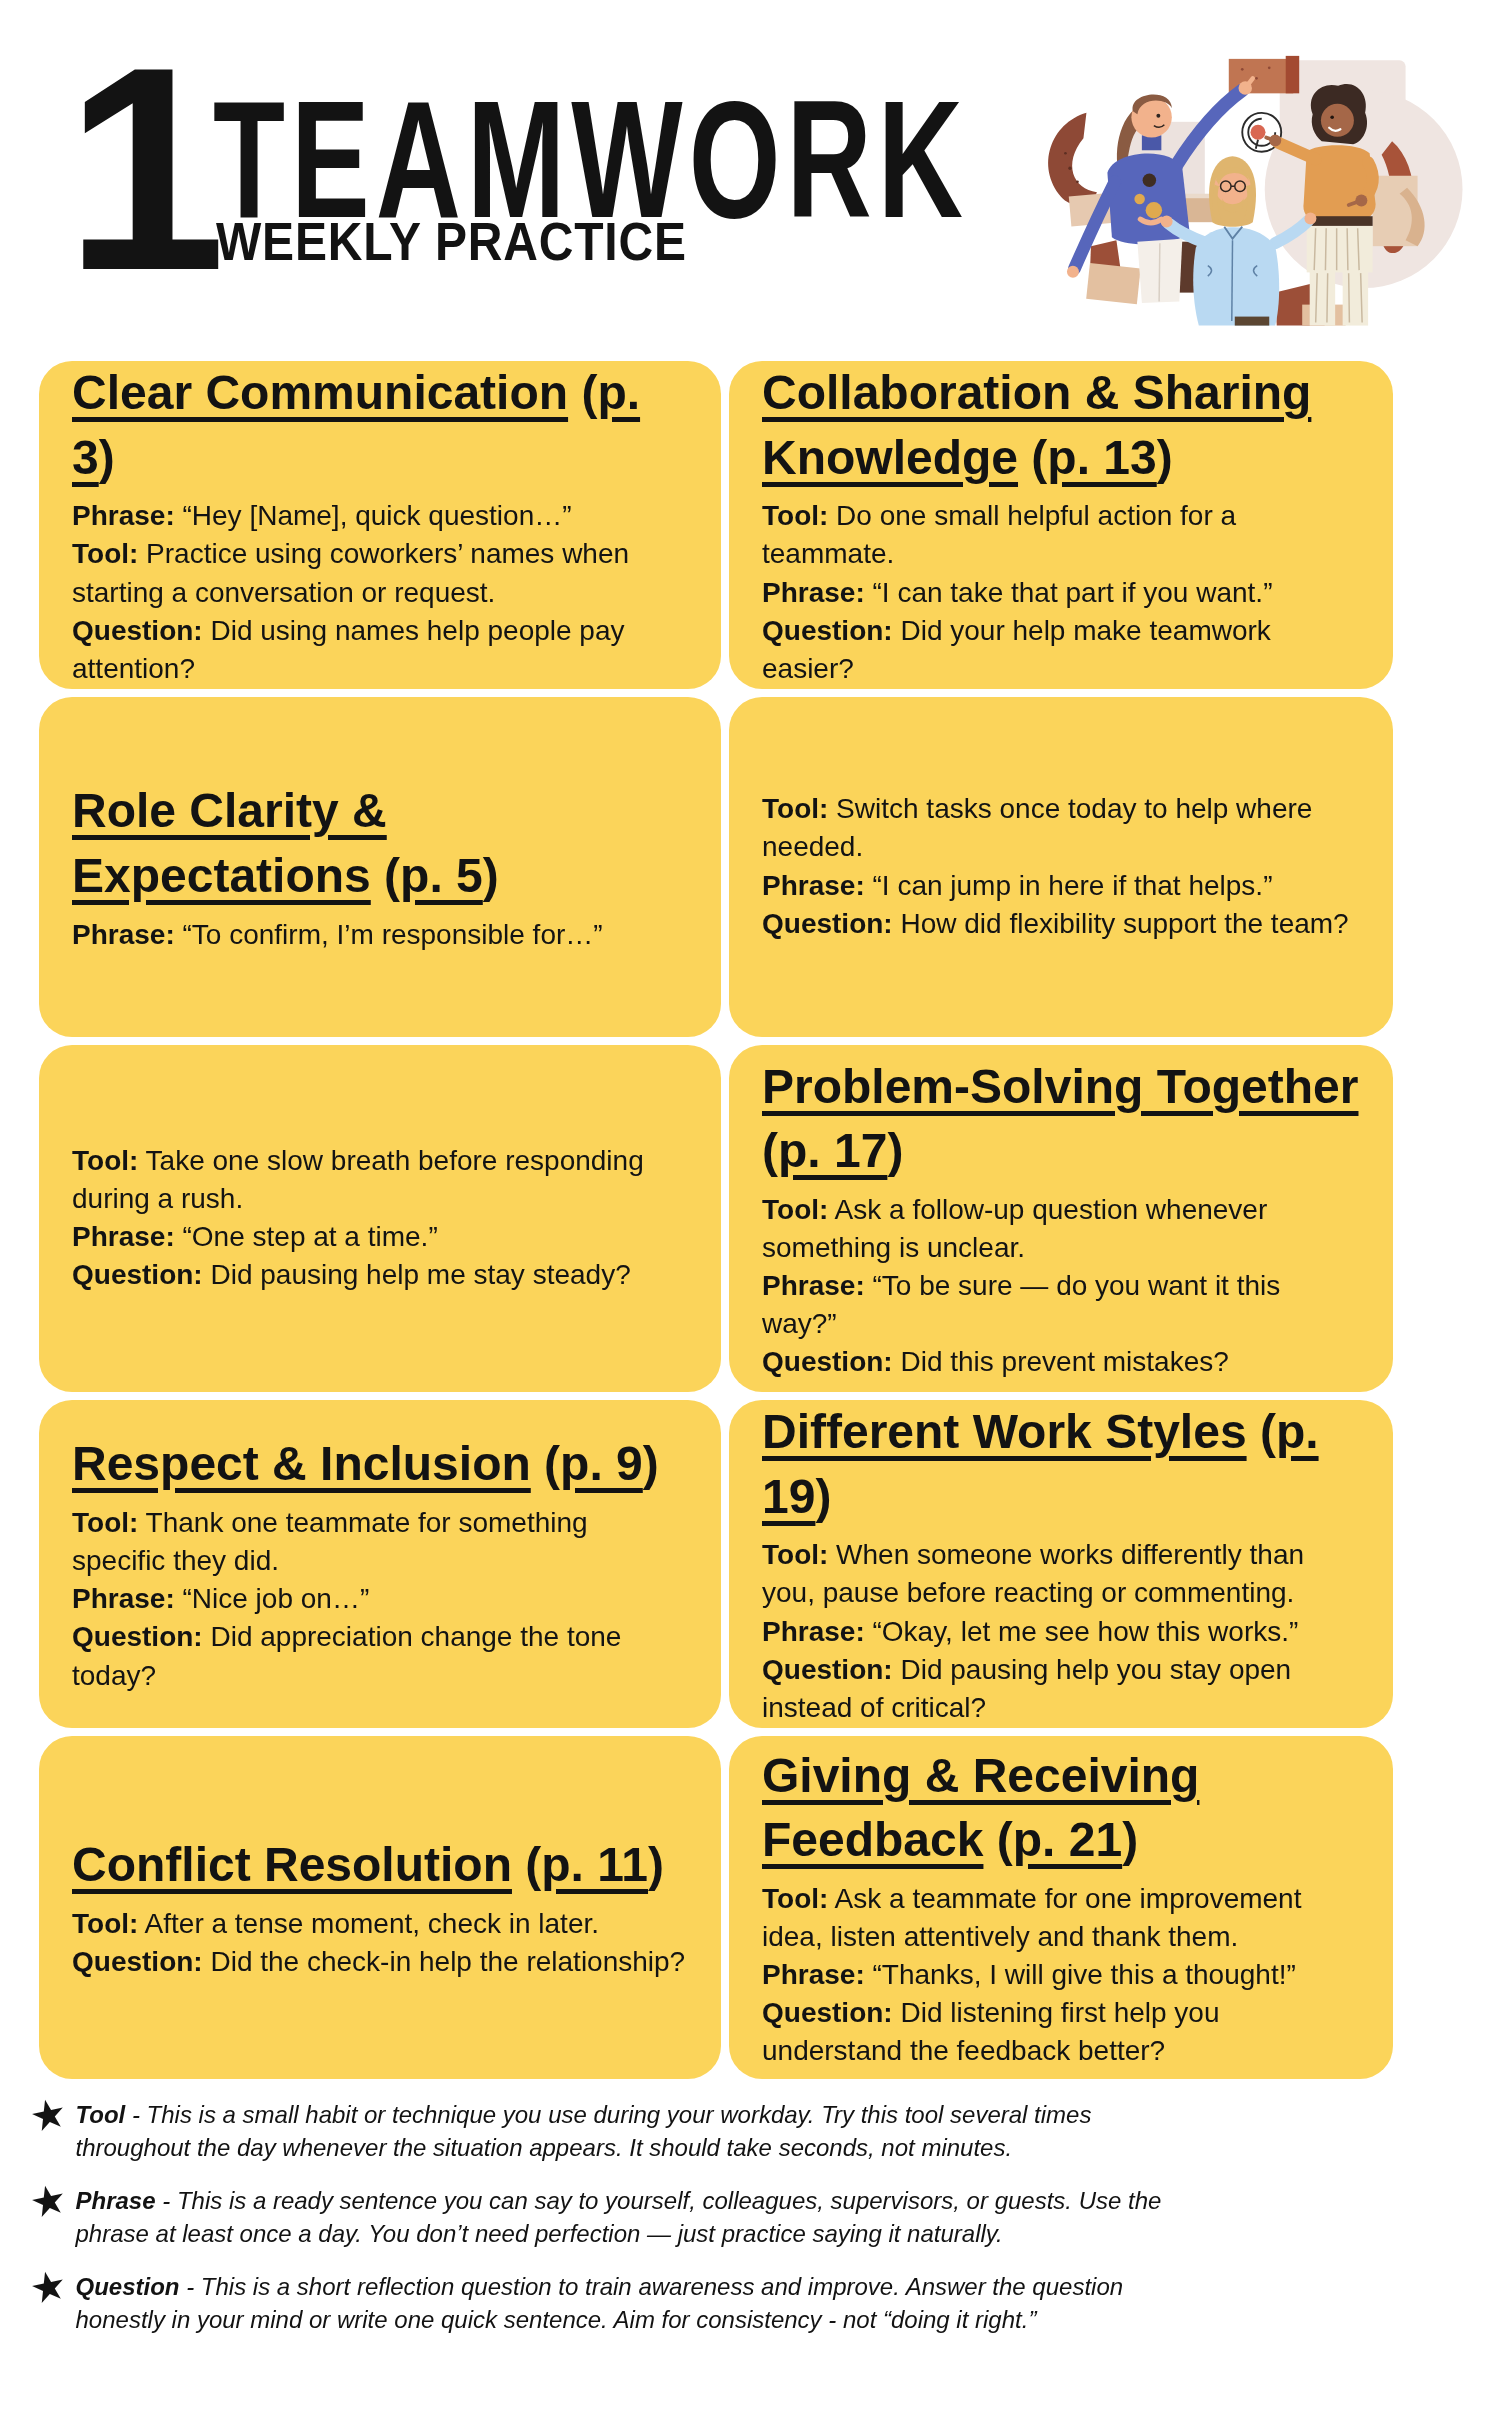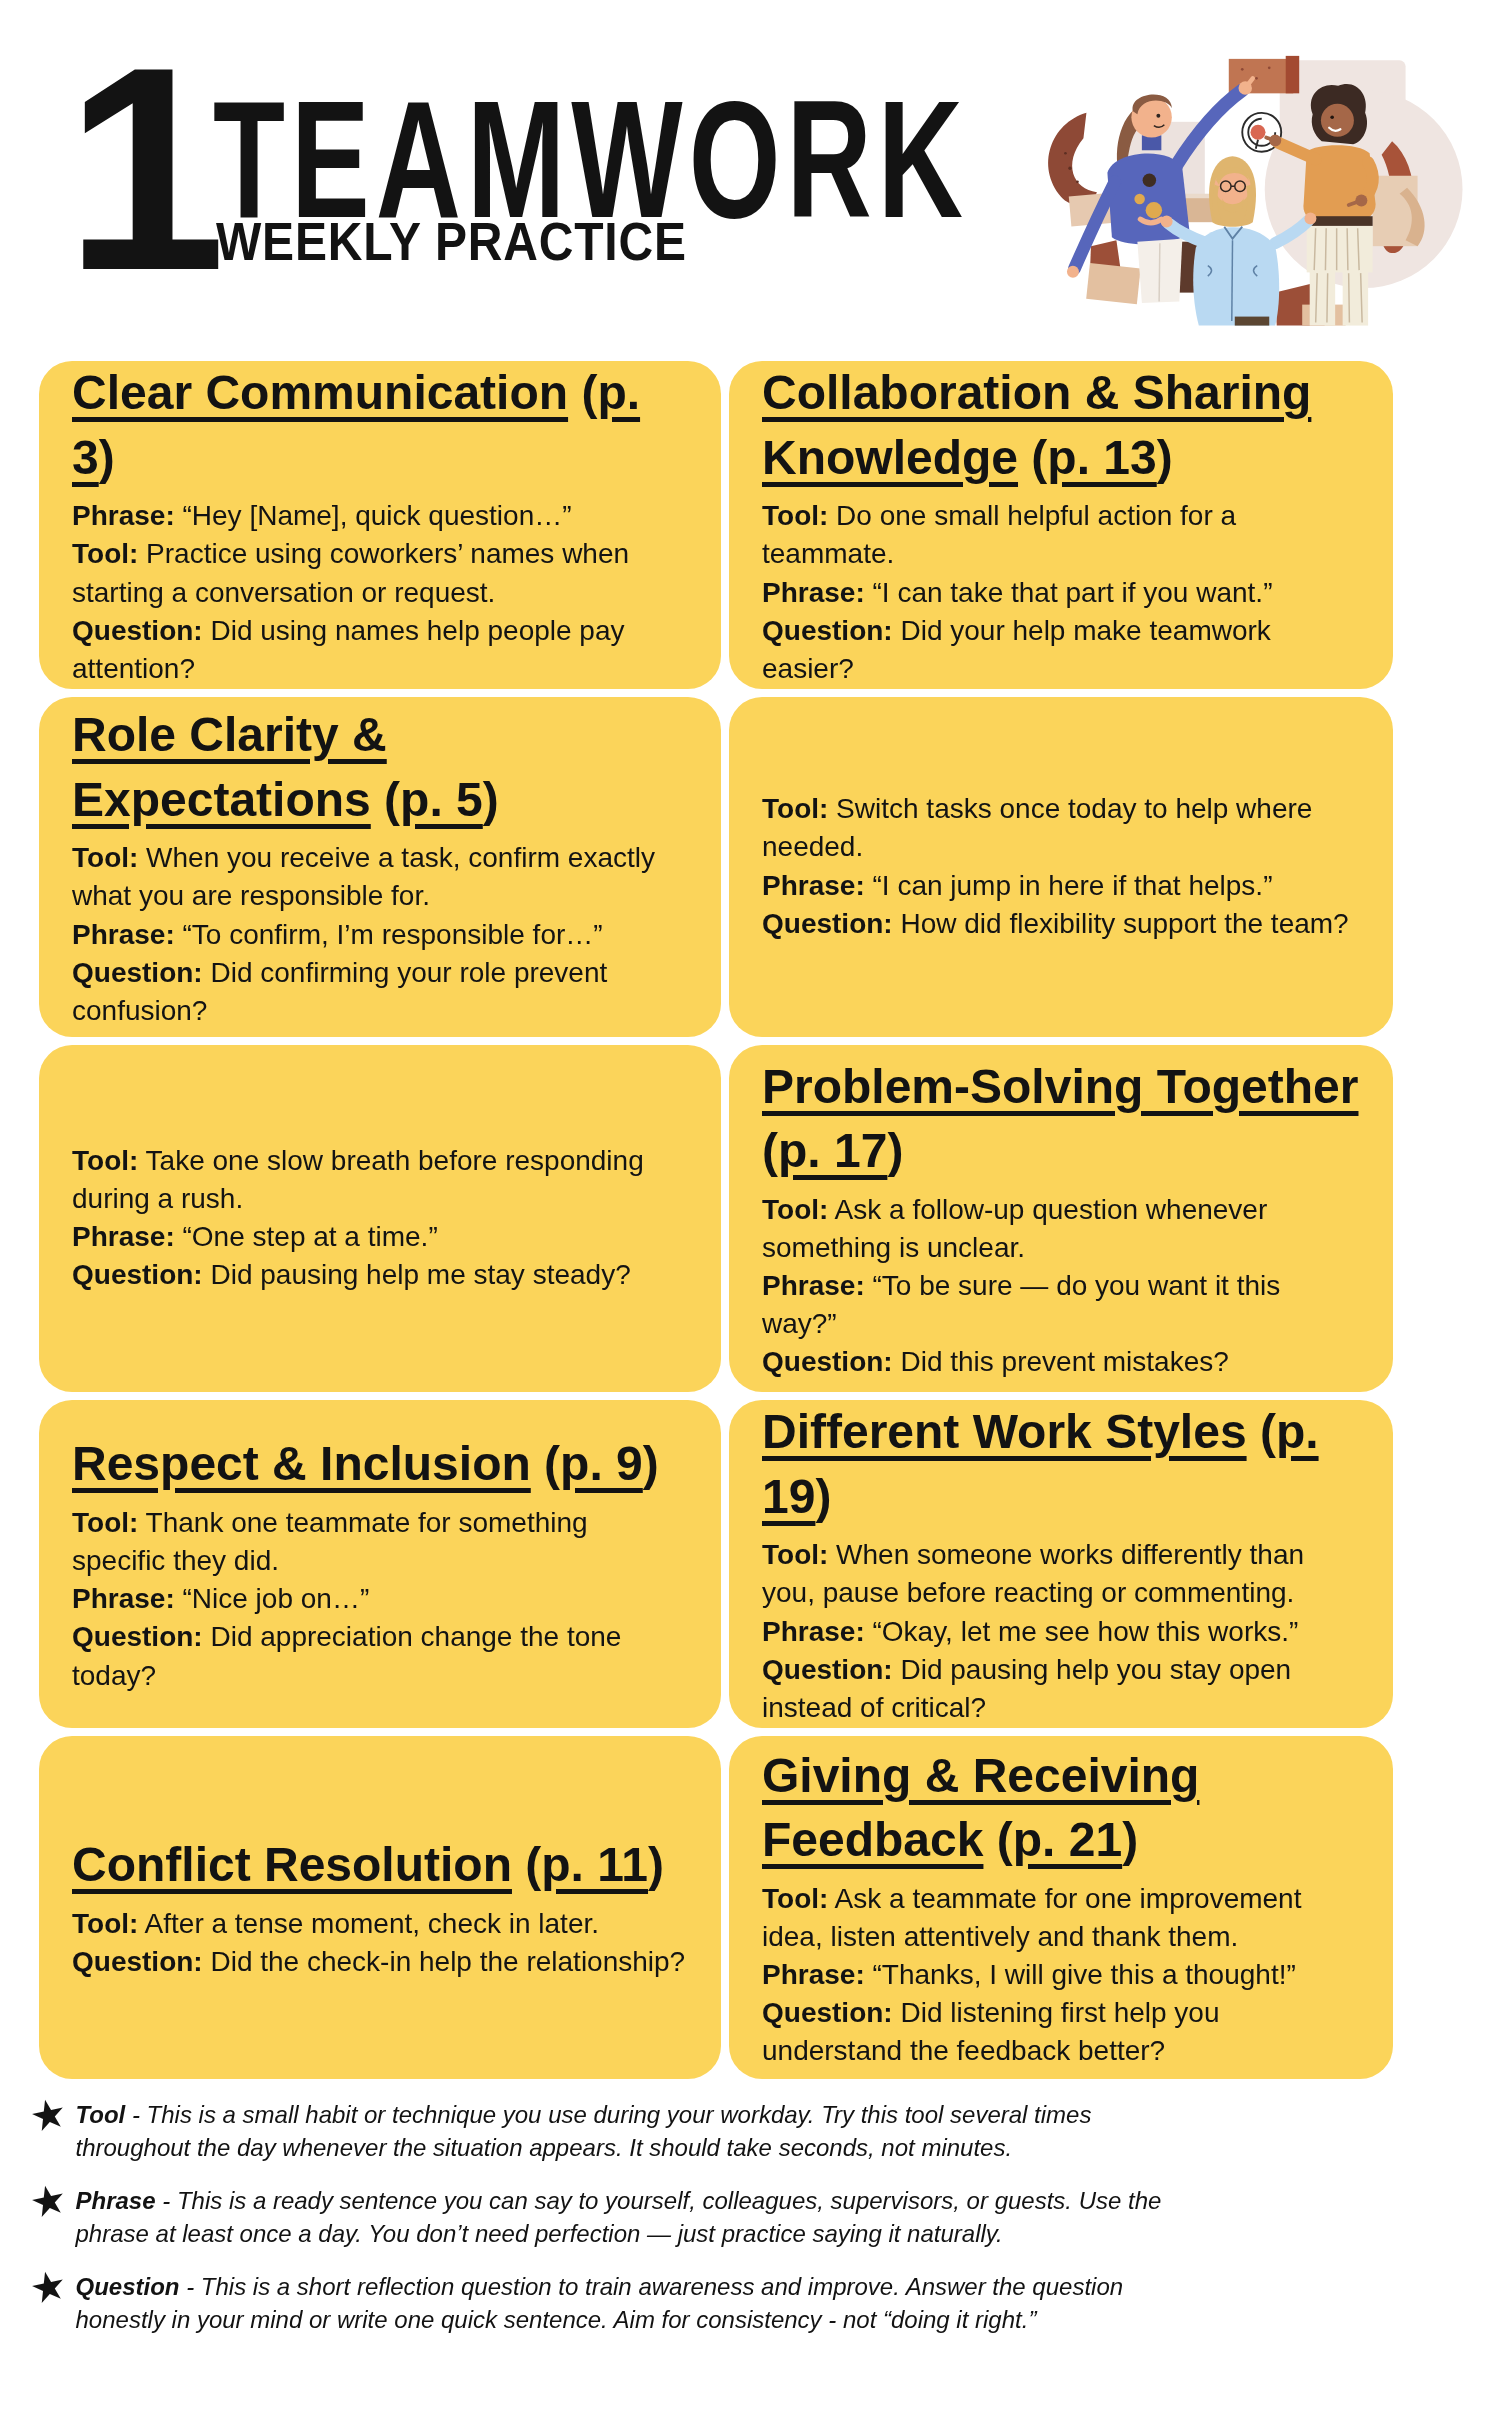--- a/index.html
+++ b/index.html
@@ -179,23 +179,21 @@
     <p class="row"><b class="lbl">Question:</b><span> Did using names help people pay attention?</span></p>
   </article>
     <article class="card">
     <h2 class="card-title"><span class="u">Collaboration &amp; Sharing Knowledge</span><span></span><span> (</span><span class="u">p. 13</span><span>)</span></h2>
     <p class="row"><b class="lbl">Tool:</b><span> Do one small helpful action for a teammate.</span></p>
     <p class="row"><b class="lbl">Phrase:</b><span> “I can take that part if you want.”</span></p>
     <p class="row"><b class="lbl">Question:</b><span> Did your help make teamwork easier?</span></p>
   </article>
     <article class="card">
     <h2 class="card-title"><span class="u">Role Clarity &amp; Expectations</span><span></span><span> (</span><span class="u">p. 5</span><span>)</span></h2>
-    <p class="row"><b class="lbl">Tool:</b><span> When you receive a task, confirm exactly what you are responsible for.</span></p>
     <p class="row"><b class="lbl">Phrase:</b><span> “To confirm, I’m responsible for…”</span></p>
-    <p class="row"><b class="lbl">Question:</b><span> Did confirming your role prevent confusion?</span></p>
   </article>
     <article class="card">
     <p class="row"><b class="lbl">Tool:</b><span> Switch tasks once today to help where needed.</span></p>
     <p class="row"><b class="lbl">Phrase:</b><span> “I can jump in here if that helps.”</span></p>
     <p class="row"><b class="lbl">Question:</b><span> How did flexibility support the team?</span></p>
   </article>
     <article class="card">
     <p class="row"><b class="lbl">Tool:</b><span> Take one slow breath before responding during a rush.</span></p>
     <p class="row"><b class="lbl">Phrase:</b><span> “One step at a time.”</span></p>
     <p class="row"><b class="lbl">Question:</b><span> Did pausing help me stay steady?</span></p>

